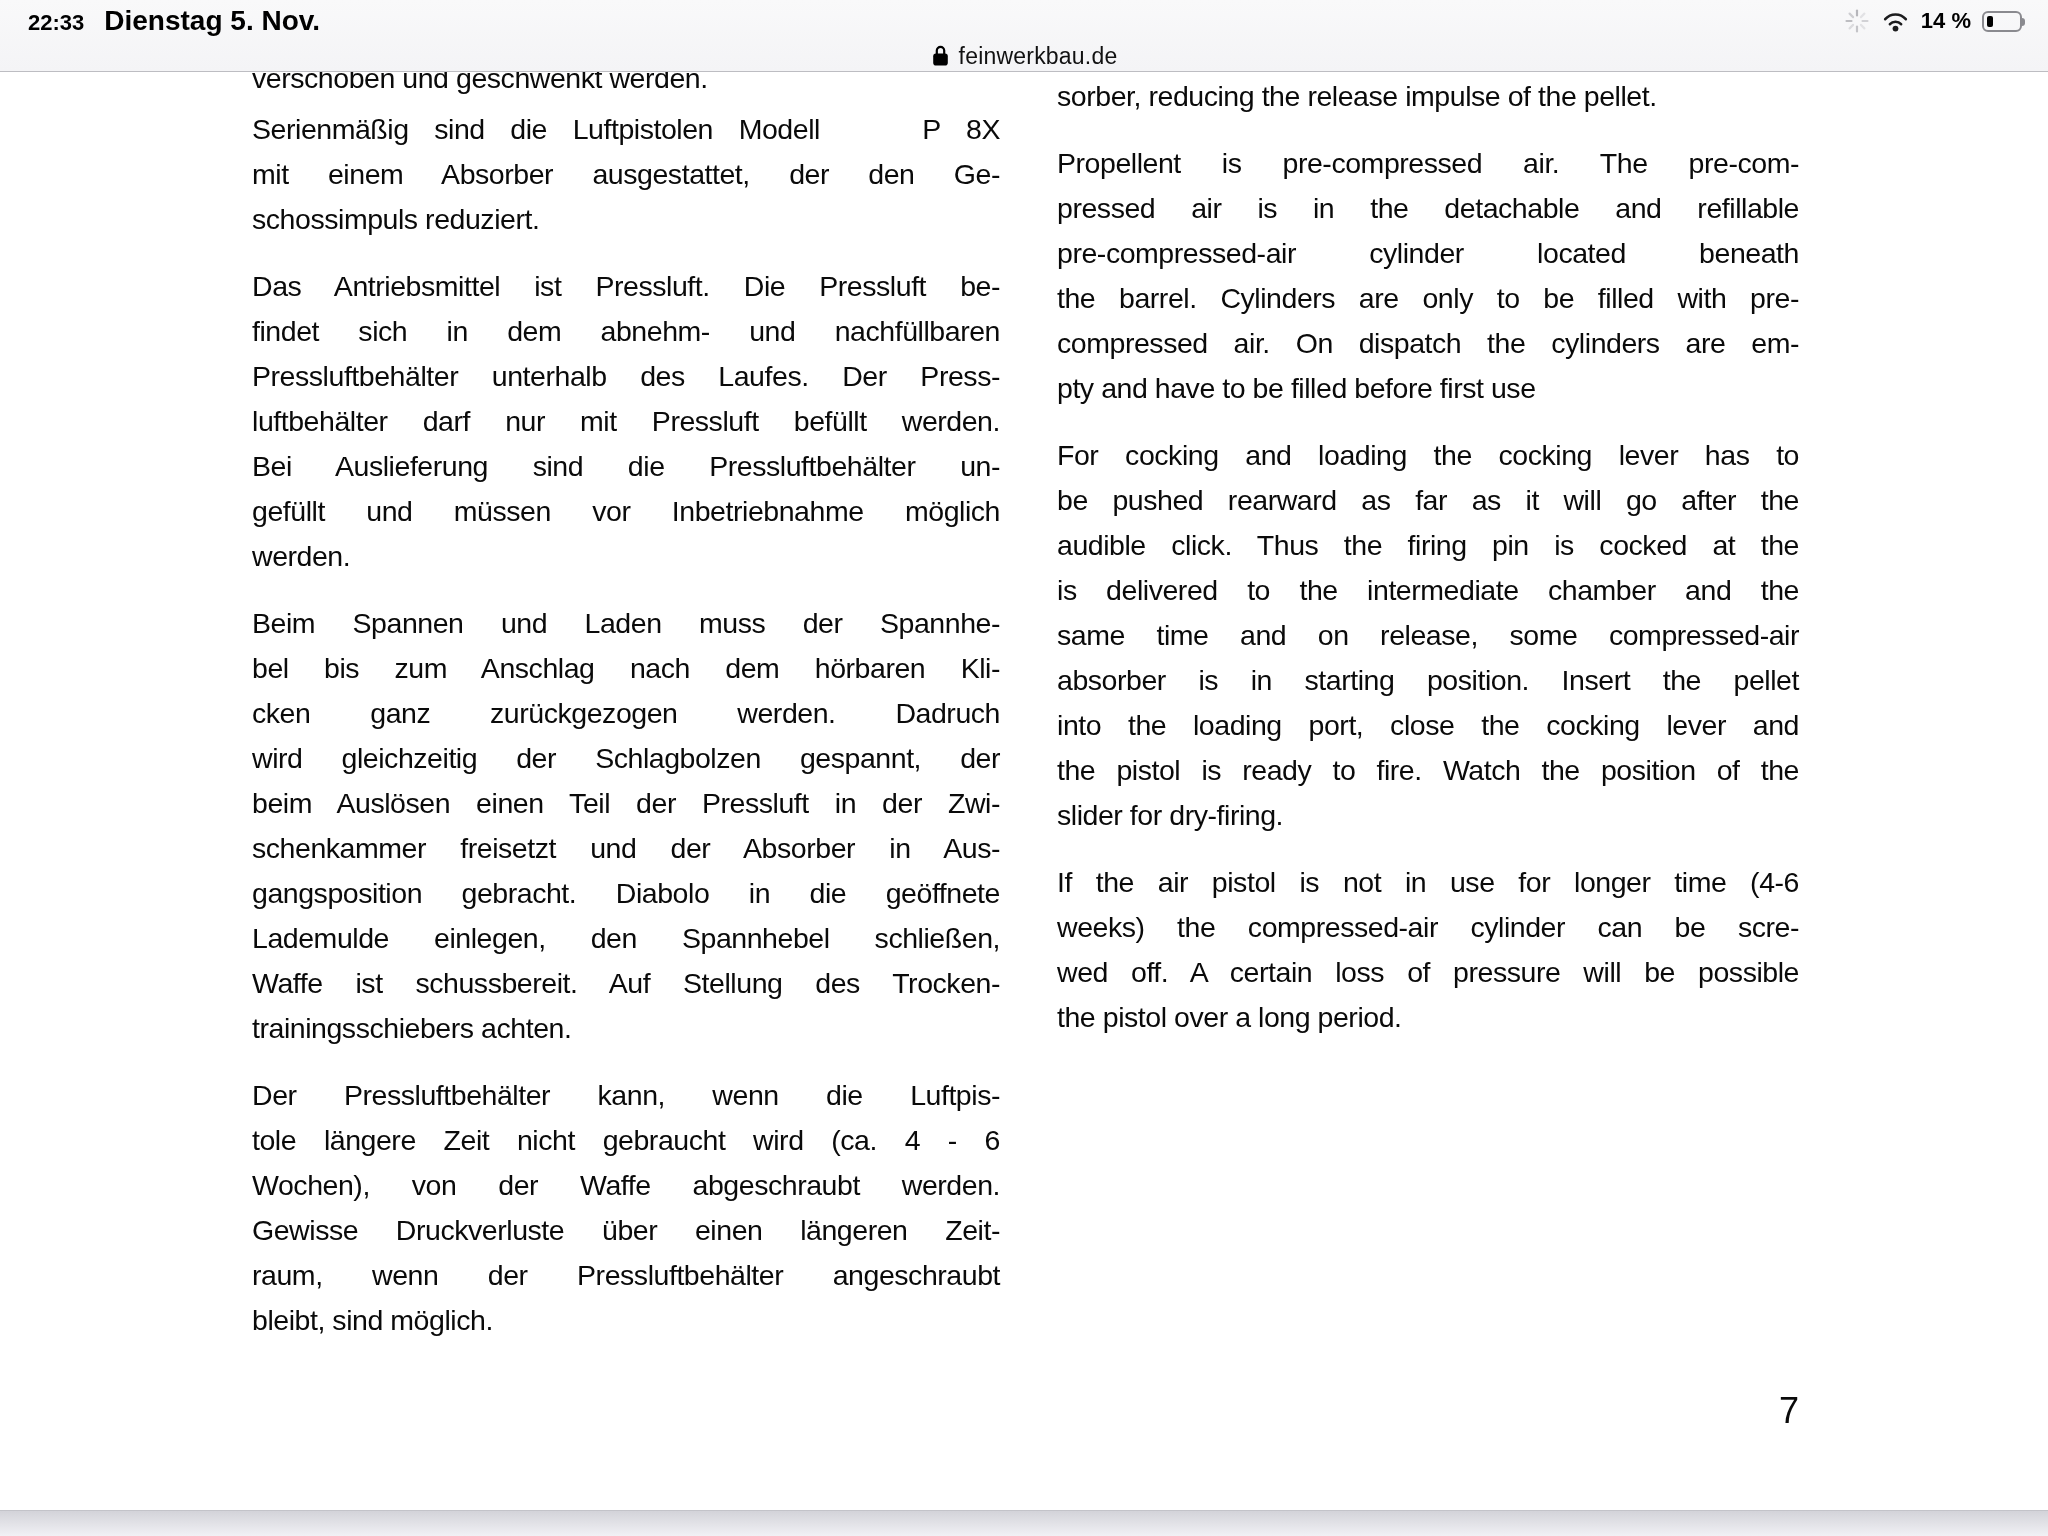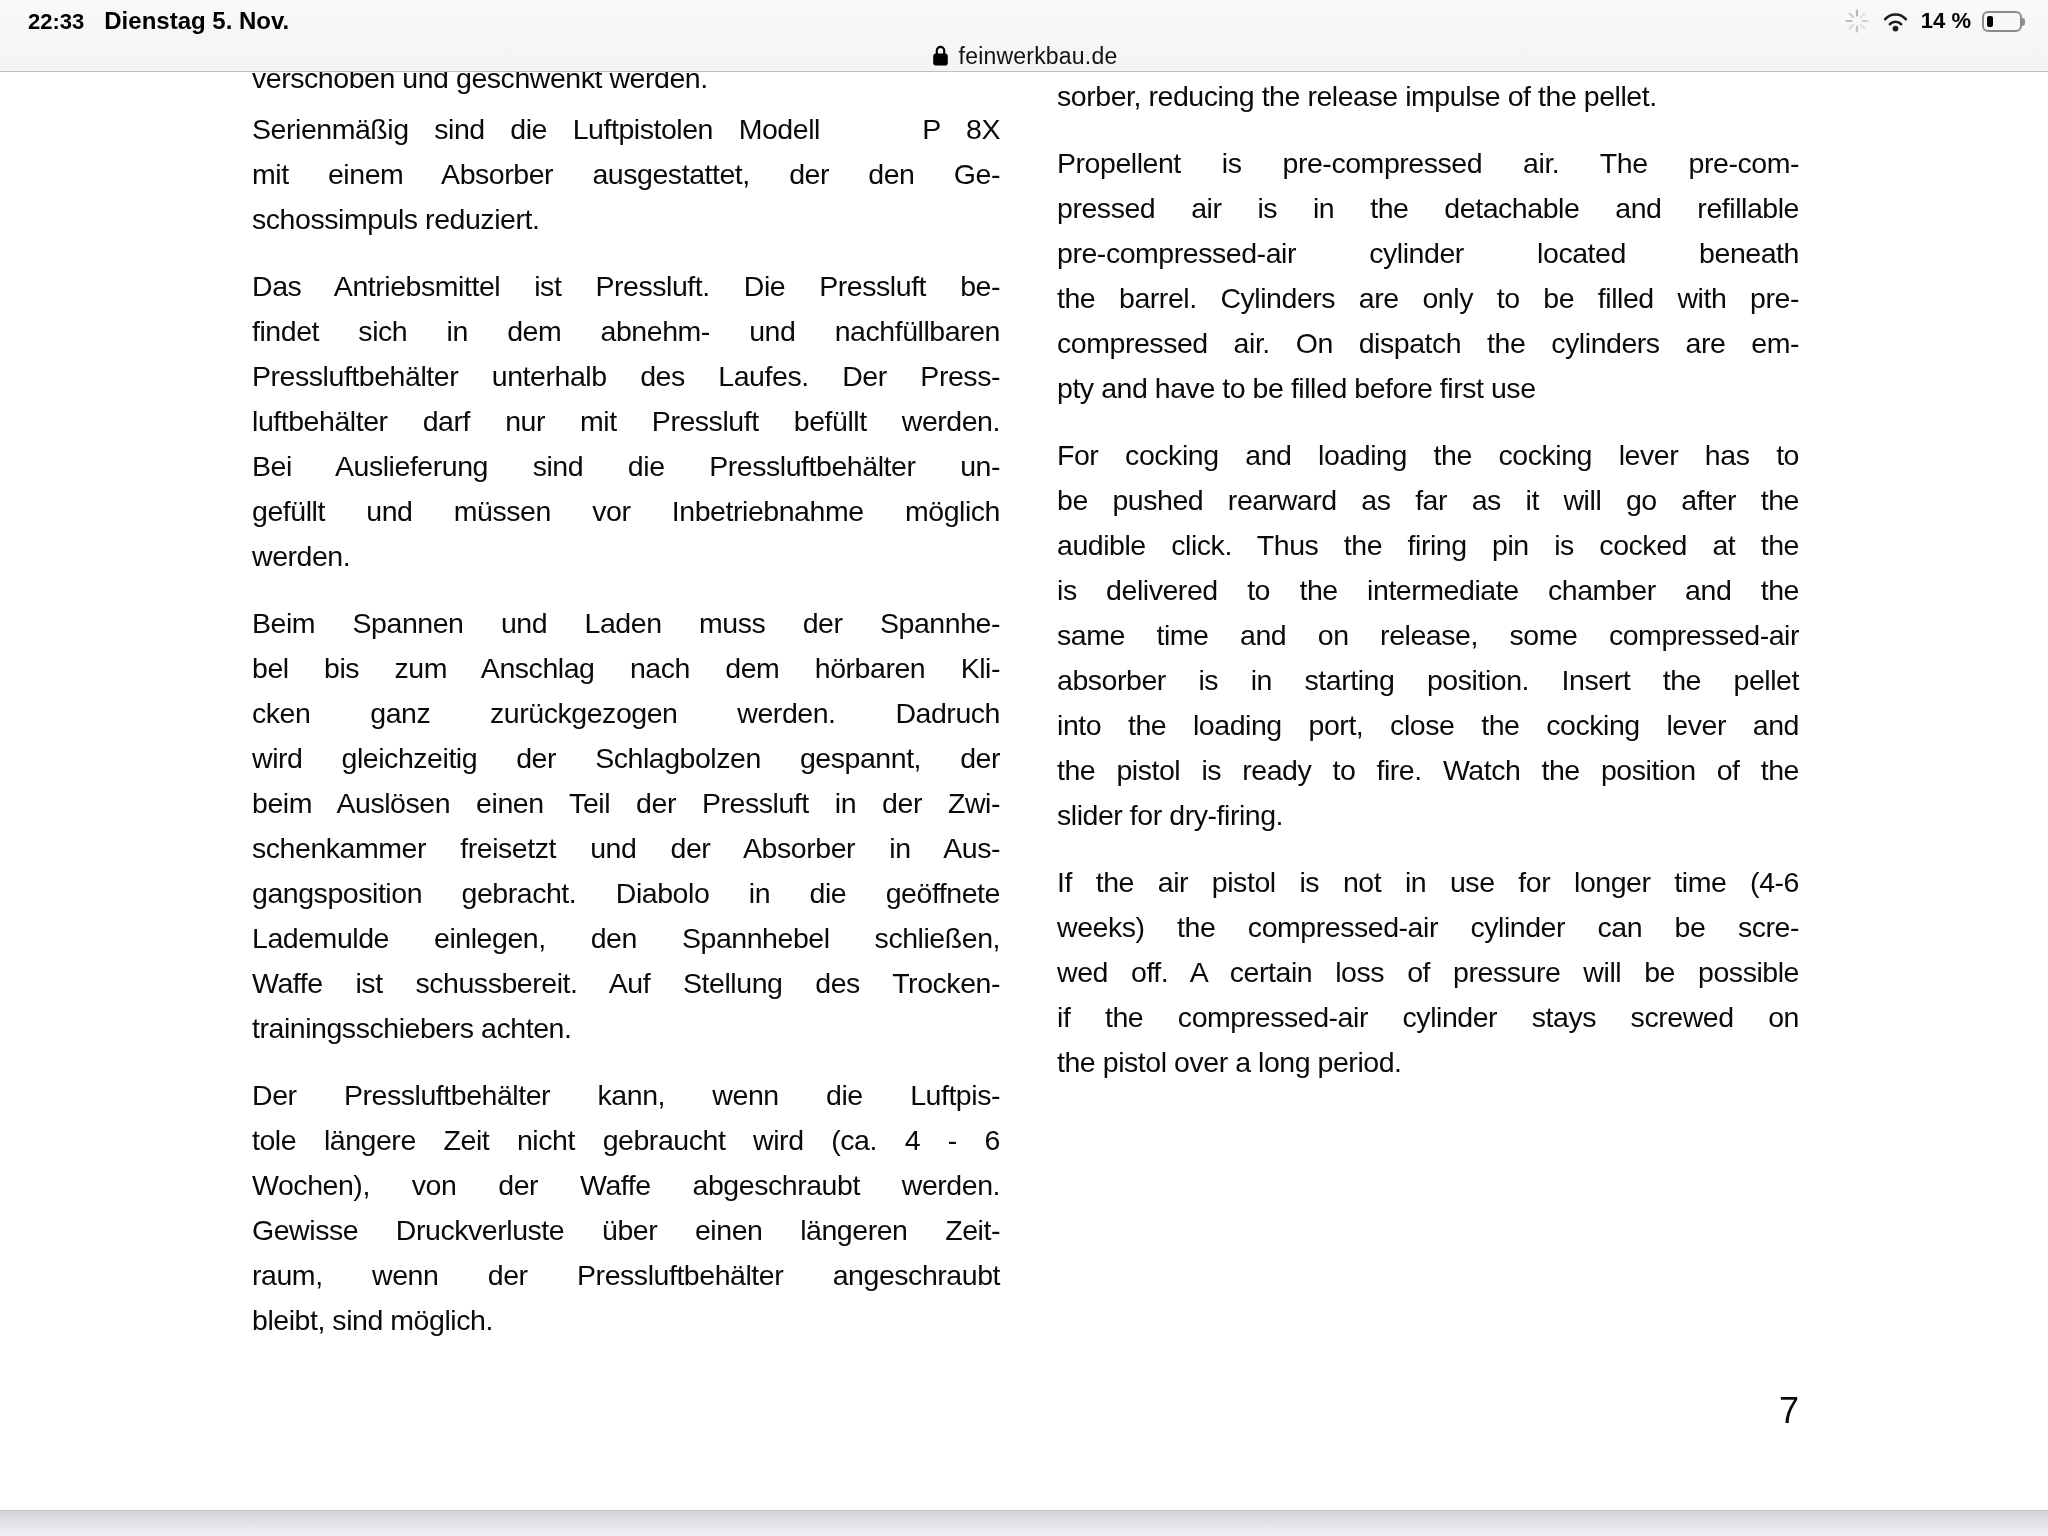--- a/index.html
+++ b/index.html
@@ -6,21 +6,21 @@
   .screen{position:relative;width:2048px;height:1536px;overflow:hidden;background:#fff;
           font-family:"Liberation Sans",sans-serif;}
 
   
   .chrome{position:absolute;top:0;left:0;width:2048px;height:72px;
           background:linear-gradient(#f9f9fa,#f4f4f6);border-bottom:1px solid #bdbdc2;box-sizing:border-box;}
   .status-bar{height:38px;display:flex;align-items:center;justify-content:space-between;
               padding:2px 26px 0 28px;}
   .status-left{display:flex;align-items:baseline;gap:20px;}
   .status-time{font-size:22px;font-weight:600;color:#000;}
-  .status-date{font-size:24px;font-weight:600;color:#000;}
+  .status-date{font-size:28px;font-weight:600;color:#000;}
   .status-right{display:flex;align-items:center;gap:11px;}
   .battery-pct{font-size:22px;font-weight:600;color:#000;}
   .battery{position:relative;width:40px;height:21px;border:2px solid #8a8a8f;border-radius:6px;box-sizing:border-box;}
   .battery .fill{position:absolute;left:3px;top:3px;width:6px;height:11px;background:#000;border-radius:2px;}
   .battery .nub{position:absolute;right:-5px;top:5.5px;width:3px;height:8px;background:#8a8a8f;
                 border-radius:0 3px 3px 0;}
 
   .url-bar{height:32px;display:flex;align-items:center;justify-content:center;gap:9px;}
   .url-domain{font-size:23px;color:#111;letter-spacing:0.2px;}
 
@@ -150,21 +150,20 @@
           <div class="line">same time and on release, some compressed-air</div>
           <div class="line">absorber is in starting position. Insert the pellet</div>
           <div class="line">into the loading port, close the cocking lever and</div>
           <div class="line">the pistol is ready to fire. Watch the position of the</div>
           <div class="line last">slider for dry-firing.</div>
         </div>
         <div class="para">
           <div class="line">If the air pistol is not in use for longer time (4-6</div>
           <div class="line">weeks) the compressed-air cylinder can be scre-</div>
           <div class="line">wed off. A certain loss of pressure will be possible</div>
-          <div class="line">if the compressed-air cylinder stays screwed on</div>
           <div class="line last">the pistol over a long period.</div>
         </div>
       </div>
     <div class="page-number">7</div>
   </div>
 
   <div class="bottom-bar"></div>
 
 </div>
 

